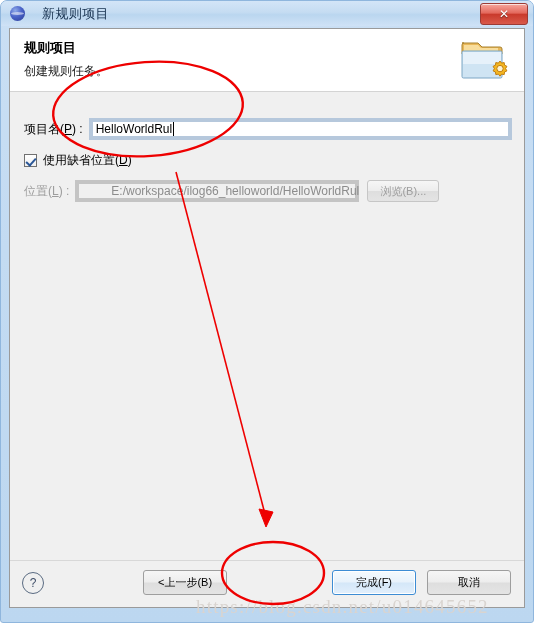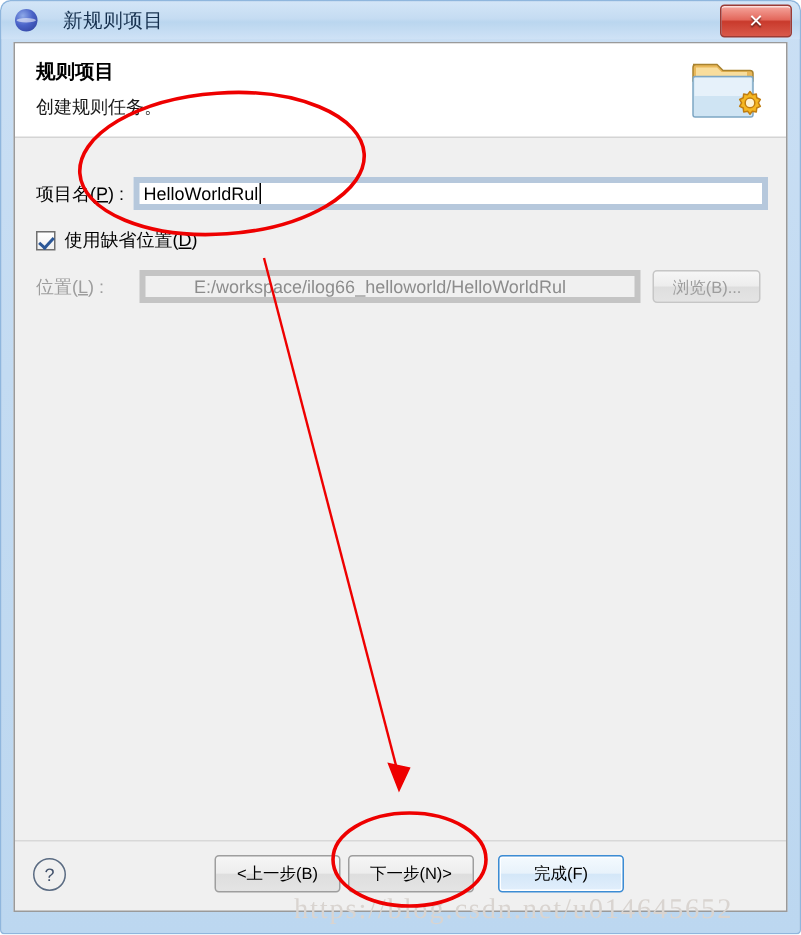--- a/index.html
+++ b/index.html
@@ -314,33 +314,33 @@
         </div>
       </div>
 
       <div class="row row-check">
         <span class="checkbox checked"></span>
         <span class="lbl"><span>使用缺省位置(</span><u>D</u><span>)</span></span>
       </div>
 
       <div class="row row-loc">
         <span class="lbl dim"><span>位置(</span><u>L</u><span>) :</span></span>
-        <div class="txt disabled" style="width:334px; margin-left:24px;padding-left:32px;">
+        <div class="txt disabled" style="width:284px; margin-left:6px;padding-left:32px;">
           <span>E:/workspace/ilog66_helloworld/HelloWorldRul</span>
         </div>
         <div class="btn btn-browse disabled">浏览(B)...</div>
       </div>
 
     </div>
 
     <div class="btn-bar">
       <div class="help-icon">?</div>
       <div class="btn bar-btn bb-back">&lt;上一步(B)</div>
-      <div class="btn bar-btn bb-next">下一步(N)&gt;</div>
       <div class="btn bar-btn bb-finish default">完成(F)</div>
+      <div class="btn bar-btn bb-cancel">取消</div>
     </div>
 
   </div>
 
   <div class="watermark">https://blog.csdn.net/u014645652</div>
 
   <svg class="annot" viewBox="0 0 534 623">
     <ellipse cx="148" cy="109" rx="95" ry="47" fill="none" stroke="#ee0000" stroke-width="2.4" transform="rotate(-4 148 109)"></ellipse>
     <ellipse cx="273" cy="573" rx="51" ry="31" fill="none" stroke="#ee0000" stroke-width="2.4"></ellipse>
     <line x1="176" y1="172" x2="266" y2="518" stroke="#ee0000" stroke-width="1.6"></line>

